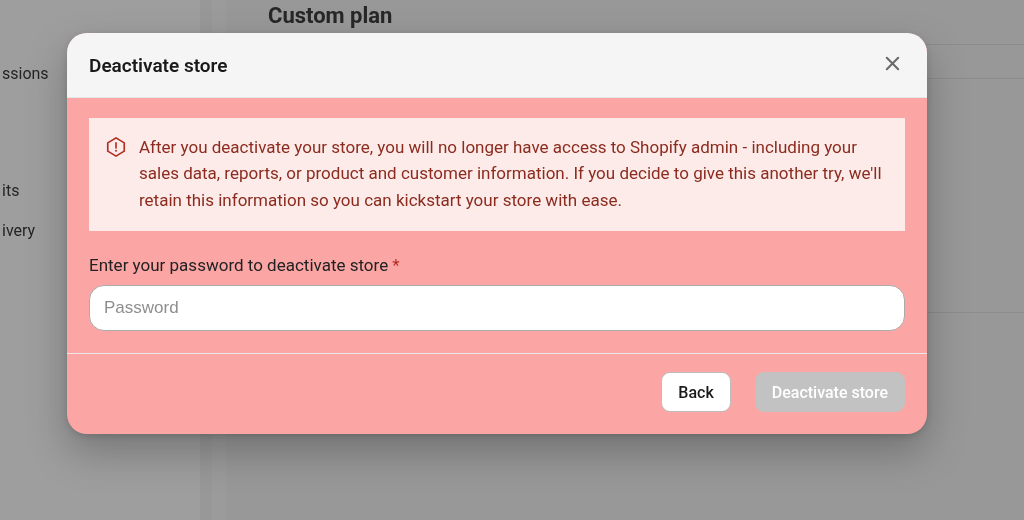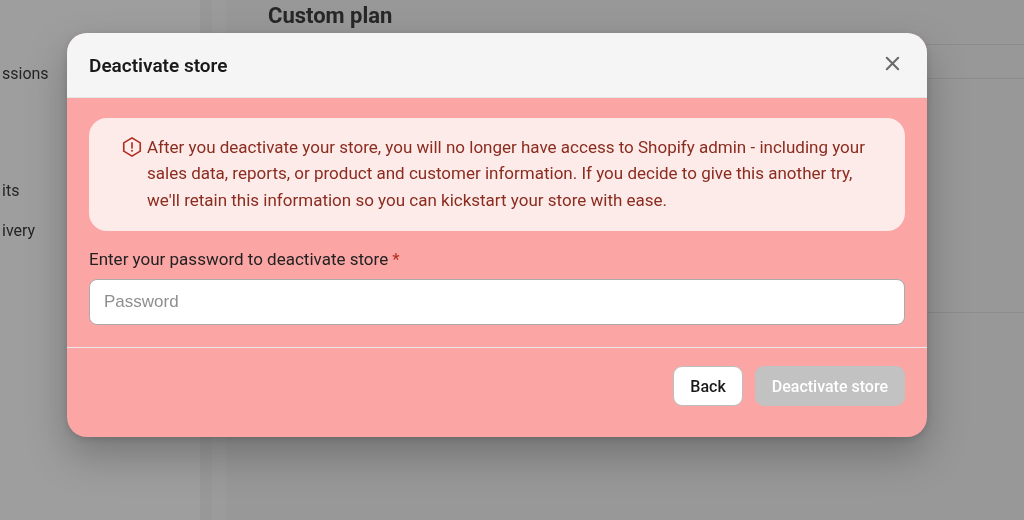--- a/index.html
+++ b/index.html
@@ -68,60 +68,60 @@
     color: #6b6b6b;
     border-radius: 6px;
   }
   .close-btn svg { width: 19px; height: 19px; }
 
   .modal-body {
     padding: 20px 22px 22px 22px;
     border-bottom: 1px solid #e9e9e9;
   }
   .alert {
-    display: flex; gap: 4px;
+    display: flex; gap: 12px;
     background: #fcebe8;
-    border-radius: 18px;
-    padding: 16px 18px 18px 32px;
+    border-radius: 0;
+    padding: 16px 18px 18px 16px;
     color: #8c2b1f;
   }
   .alert .icon {
     flex: 0 0 auto;
     width: 22px; height: 22px;
     color: #b22d20;
     margin-top: 2px;
   }
   .alert .icon svg { width: 22px; height: 22px; display:block; }
   .alert .text {
     font-size: 17px; line-height: 1.55;
   }
 
   .field {
-    margin-top: 18px;
+    margin-top: 24px;
   }
   .field-label {
     font-size: 17px; color: #222;
   }
   .field-label .req { color: #b22d20; margin-left: 4px; }
   .field input {
     margin-top: 10px;
     width: 100%;
     height: 46px;
     font-size: 17px;
     padding: 0 14px;
     border: 1px solid #aaaaaa;
-    border-radius: 8px;
+    border-radius: 15px;
     background: #fff;
     color: #222;
   }
   .field input::placeholder { color: #8e8e8e; }
 
   .modal-footer {
-    display: flex; justify-content: flex-end; gap: 12px;
-    padding: 18px 22px 31px 22px;
+    display: flex; justify-content: flex-end; gap: 24px;
+    padding: 18px 22px 22px 22px;
   }
   .btn {
     height: 40px;
     padding: 0 16px;
     font-size: 16px;
     border-radius: 9px;
     cursor: pointer;
     display: inline-flex; align-items: center; justify-content: center;
     font-family: inherit;
   }

